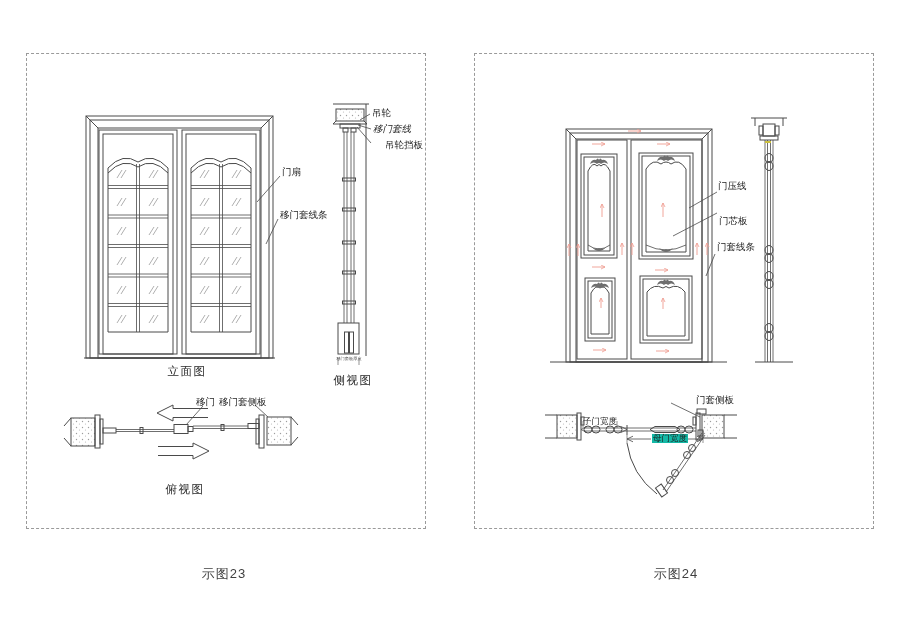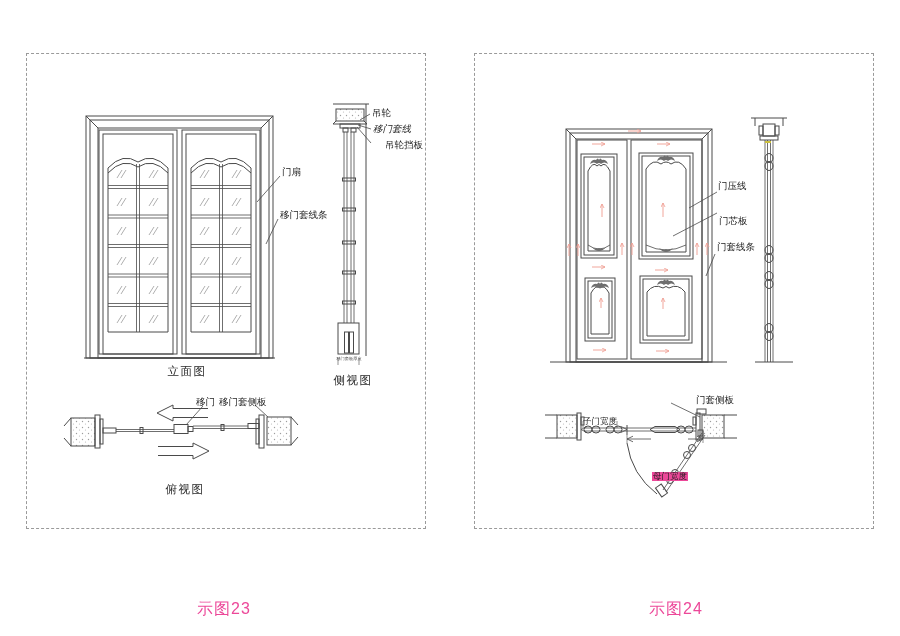--- a/index.html
+++ b/index.html
@@ -18,24 +18,24 @@
   .lbl-sm{font-size:8.5px;}
   .view-lbl{
     position:absolute;font-size:11.5px;line-height:1;white-space:nowrap;color:#2a2a2a;
     transform:translateX(-50%);letter-spacing:1.5px;
   }
   .tiny-dim{
     position:absolute;font-size:10px;line-height:1;white-space:nowrap;color:#444;
     transform:translateX(-50%) scale(0.42);transform-origin:center top;
   }
   .caption{
-    position:absolute;font-size:16px;line-height:1;white-space:nowrap;color:#ec4899;
-    transform:translateX(-50%);letter-spacing:1px;margin-top:34px;
-  }
-  .bglbl{background:#ec4899;padding:0 1px;margin-top:38px;}
+    position:absolute;font-size:13px;line-height:1;white-space:nowrap;color:#404040;
+    transform:translateX(-50%);letter-spacing:1px;
+  }
+  .bglbl{background:#14b8a6;padding:0 1px;}
 </style>
 </head>
 <body>
 
 <section class="panel panel-left">
   <svg class="draw" width="398" height="474" viewBox="0 0 398 474">
     <defs>
       <pattern id="stip1" width="6" height="6" patternUnits="userSpaceOnUse">
         <circle cx="1.5" cy="1.5" r="0.7" fill="#9d9d9d"></circle>
         <circle cx="4.5" cy="4" r="0.6" fill="#b5b5b5"></circle>

